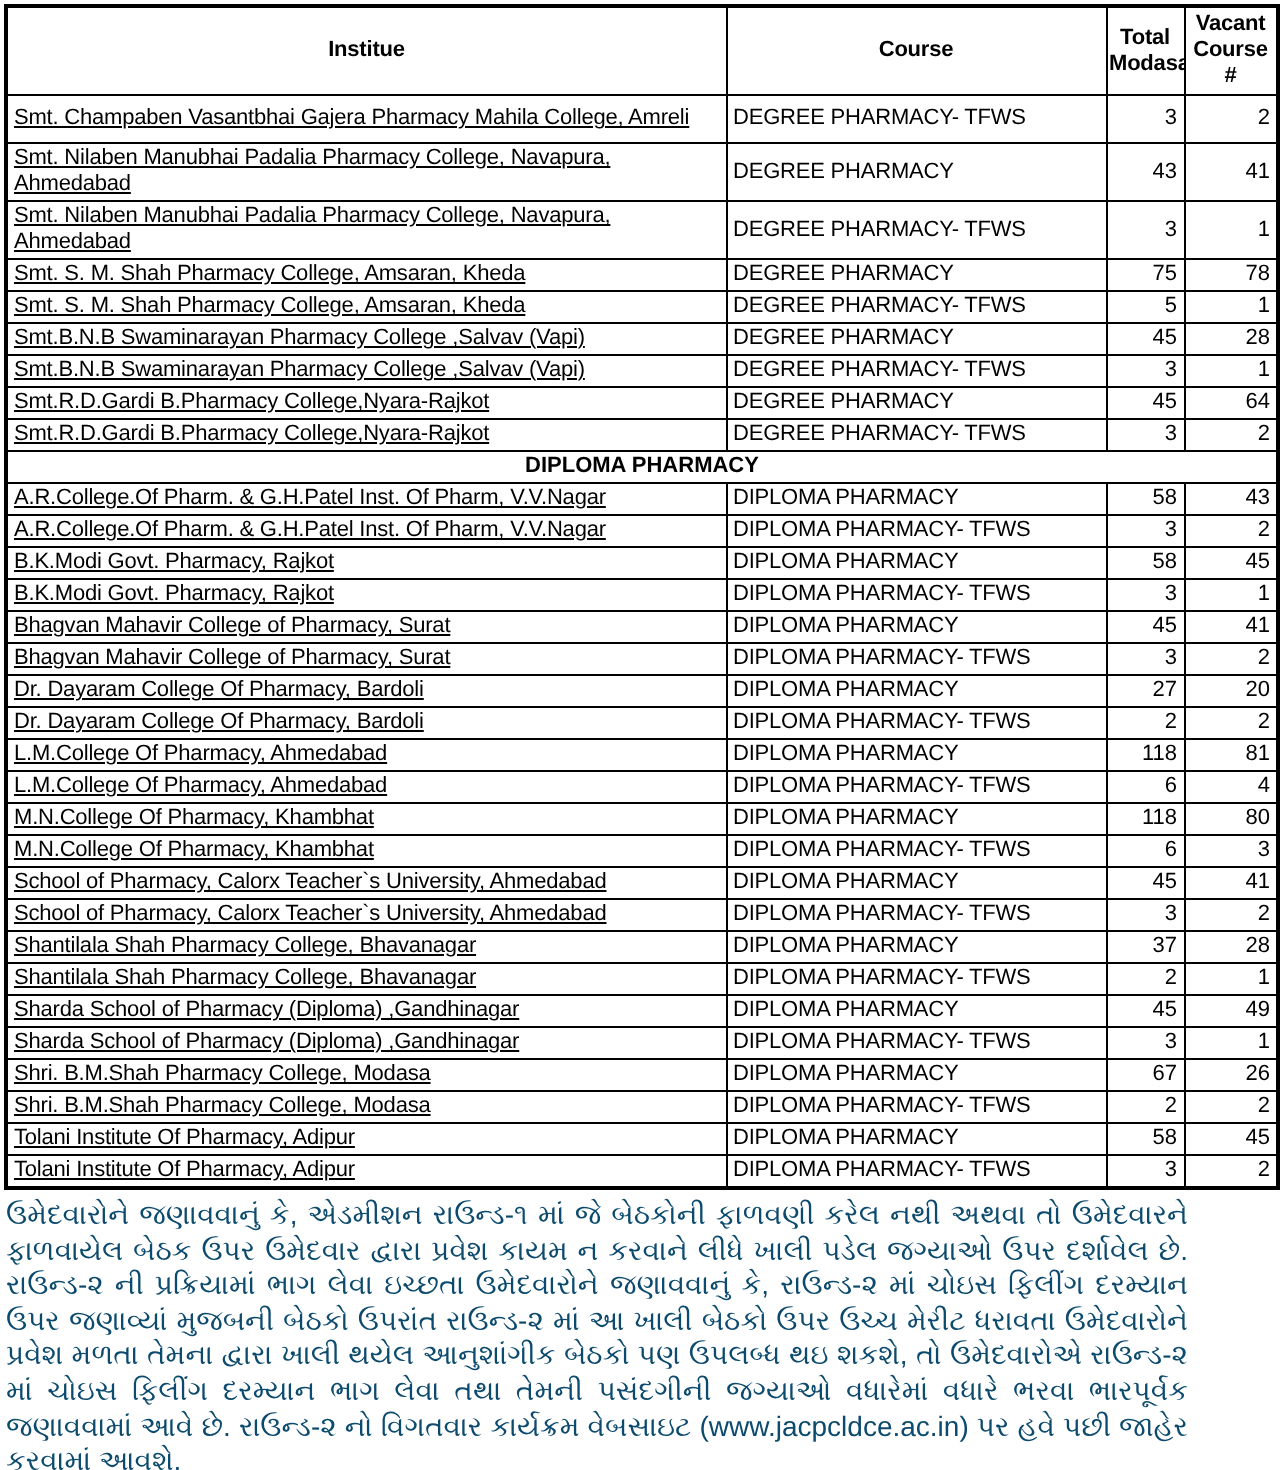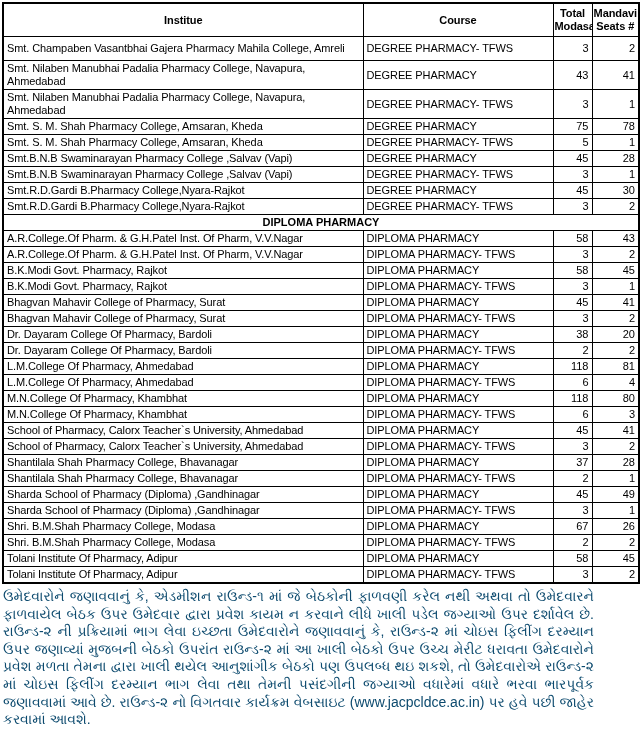--- a/index.html
+++ b/index.html
@@ -41,20 +41,21 @@
     letter-spacing: -0.1px;
   }
   table.seat-table td {
     padding: 1px 3px;
     line-height: 13px;
     vertical-align: middle;
   }
   td.institute {
     white-space: pre-line;
     letter-spacing: -0.1px;
+    text-decoration: underline;
   }
   td.course {
     white-space: nowrap;
     letter-spacing: -0.1px;
   }
   td.num {
     text-align: right;
     padding-right: 2px;
   }
   td.section {
@@ -89,21 +90,21 @@
       <col class="col-institute">
       <col class="col-course">
       <col class="col-total">
       <col class="col-vacant">
     </colgroup>
     <thead>
       <tr>
         <th>Institue</th>
         <th>Course</th>
         <th>Total Modasa</th>
-        <th>Mandavi Seats #</th>
+        <th>Vacant Course #</th>
       </tr>
     </thead>
     <tbody id="rows">
         <tr>
           <td class="institute">Smt. Champaben Vasantbhai Gajera Pharmacy Mahila College, Amreli</td>
           <td class="course">DEGREE PHARMACY- TFWS</td>
           <td class="num">3</td>
           <td class="num">2</td>
         </tr>
         <tr>
@@ -141,21 +142,21 @@
         <tr>
           <td class="institute">Smt.B.N.B Swaminarayan Pharmacy College ,Salvav (Vapi)</td>
           <td class="course">DEGREE PHARMACY- TFWS</td>
           <td class="num">3</td>
           <td class="num">1</td>
         </tr>
         <tr>
           <td class="institute">Smt.R.D.Gardi B.Pharmacy College,Nyara-Rajkot</td>
           <td class="course">DEGREE PHARMACY</td>
           <td class="num">45</td>
-          <td class="num">30</td>
+          <td class="num">64</td>
         </tr>
         <tr>
           <td class="institute">Smt.R.D.Gardi B.Pharmacy College,Nyara-Rajkot</td>
           <td class="course">DEGREE PHARMACY- TFWS</td>
           <td class="num">3</td>
           <td class="num">2</td>
         </tr>
         <tr>
           <td colspan="4" class="section">DIPLOMA PHARMACY</td>
         </tr>
@@ -191,21 +192,21 @@
         </tr>
         <tr>
           <td class="institute">Bhagvan Mahavir College of Pharmacy, Surat</td>
           <td class="course">DIPLOMA PHARMACY- TFWS</td>
           <td class="num">3</td>
           <td class="num">2</td>
         </tr>
         <tr>
           <td class="institute">Dr. Dayaram College Of Pharmacy, Bardoli</td>
           <td class="course">DIPLOMA PHARMACY</td>
-          <td class="num">38</td>
+          <td class="num">27</td>
           <td class="num">20</td>
         </tr>
         <tr>
           <td class="institute">Dr. Dayaram College Of Pharmacy, Bardoli</td>
           <td class="course">DIPLOMA PHARMACY- TFWS</td>
           <td class="num">2</td>
           <td class="num">2</td>
         </tr>
         <tr>
           <td class="institute">L.M.College Of Pharmacy, Ahmedabad</td>

